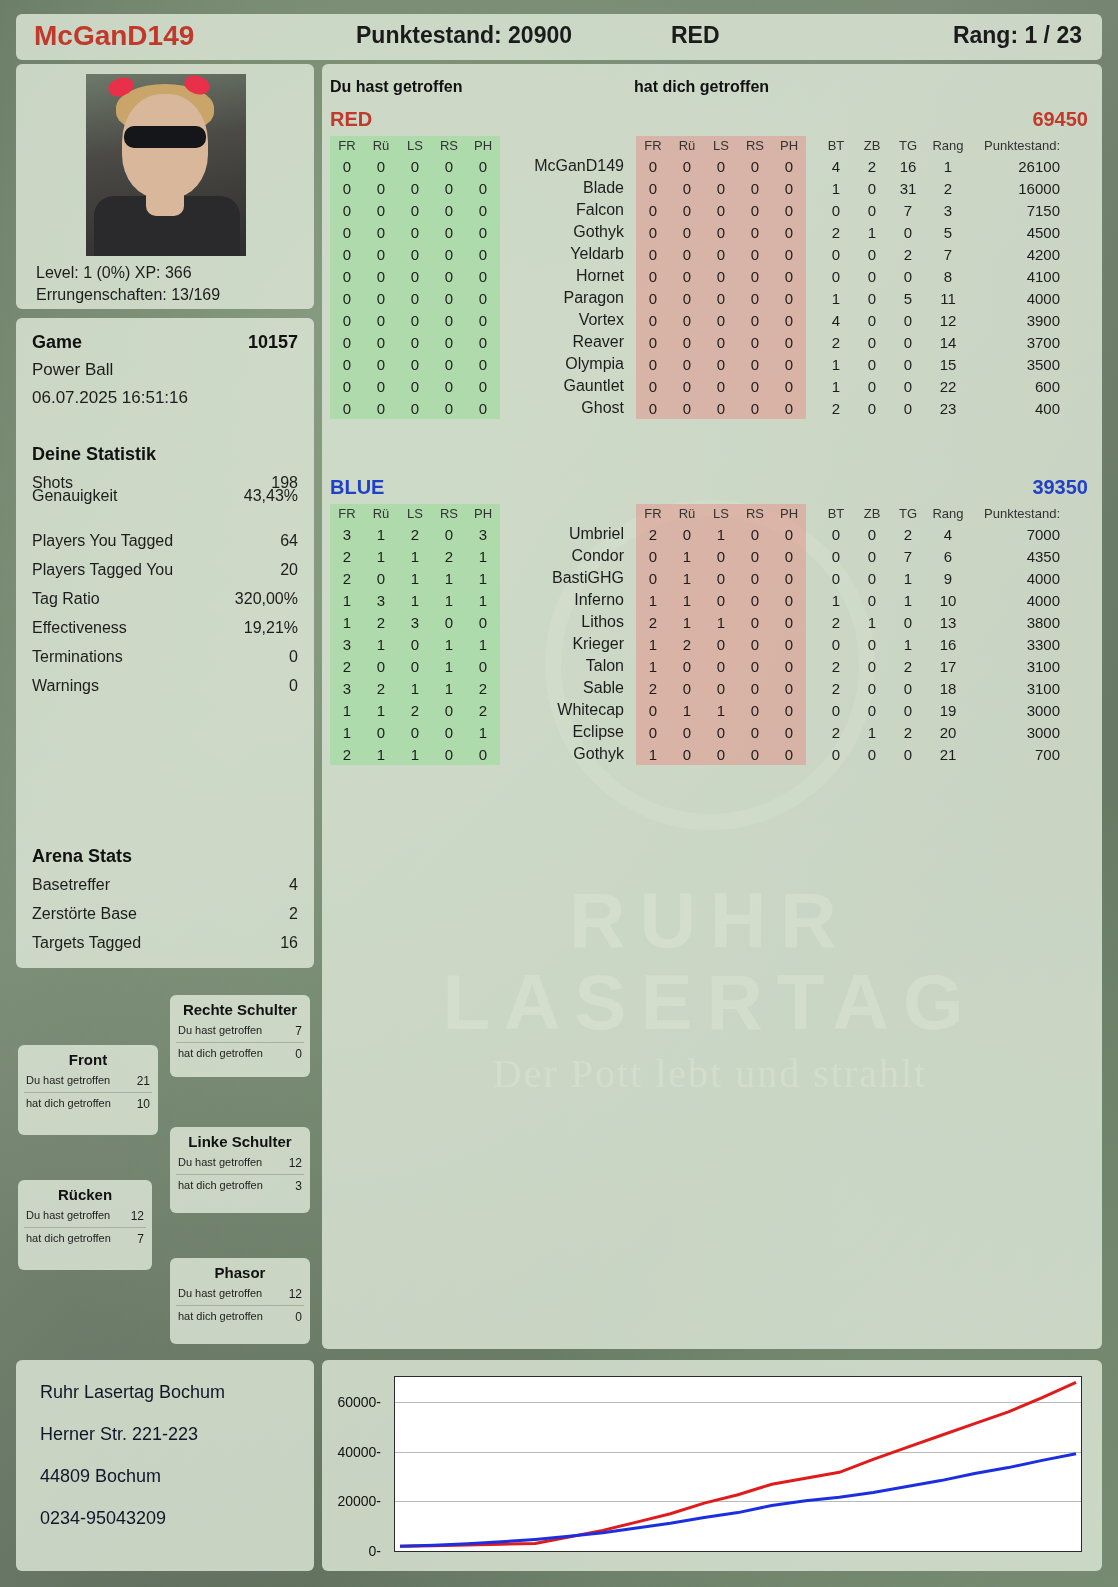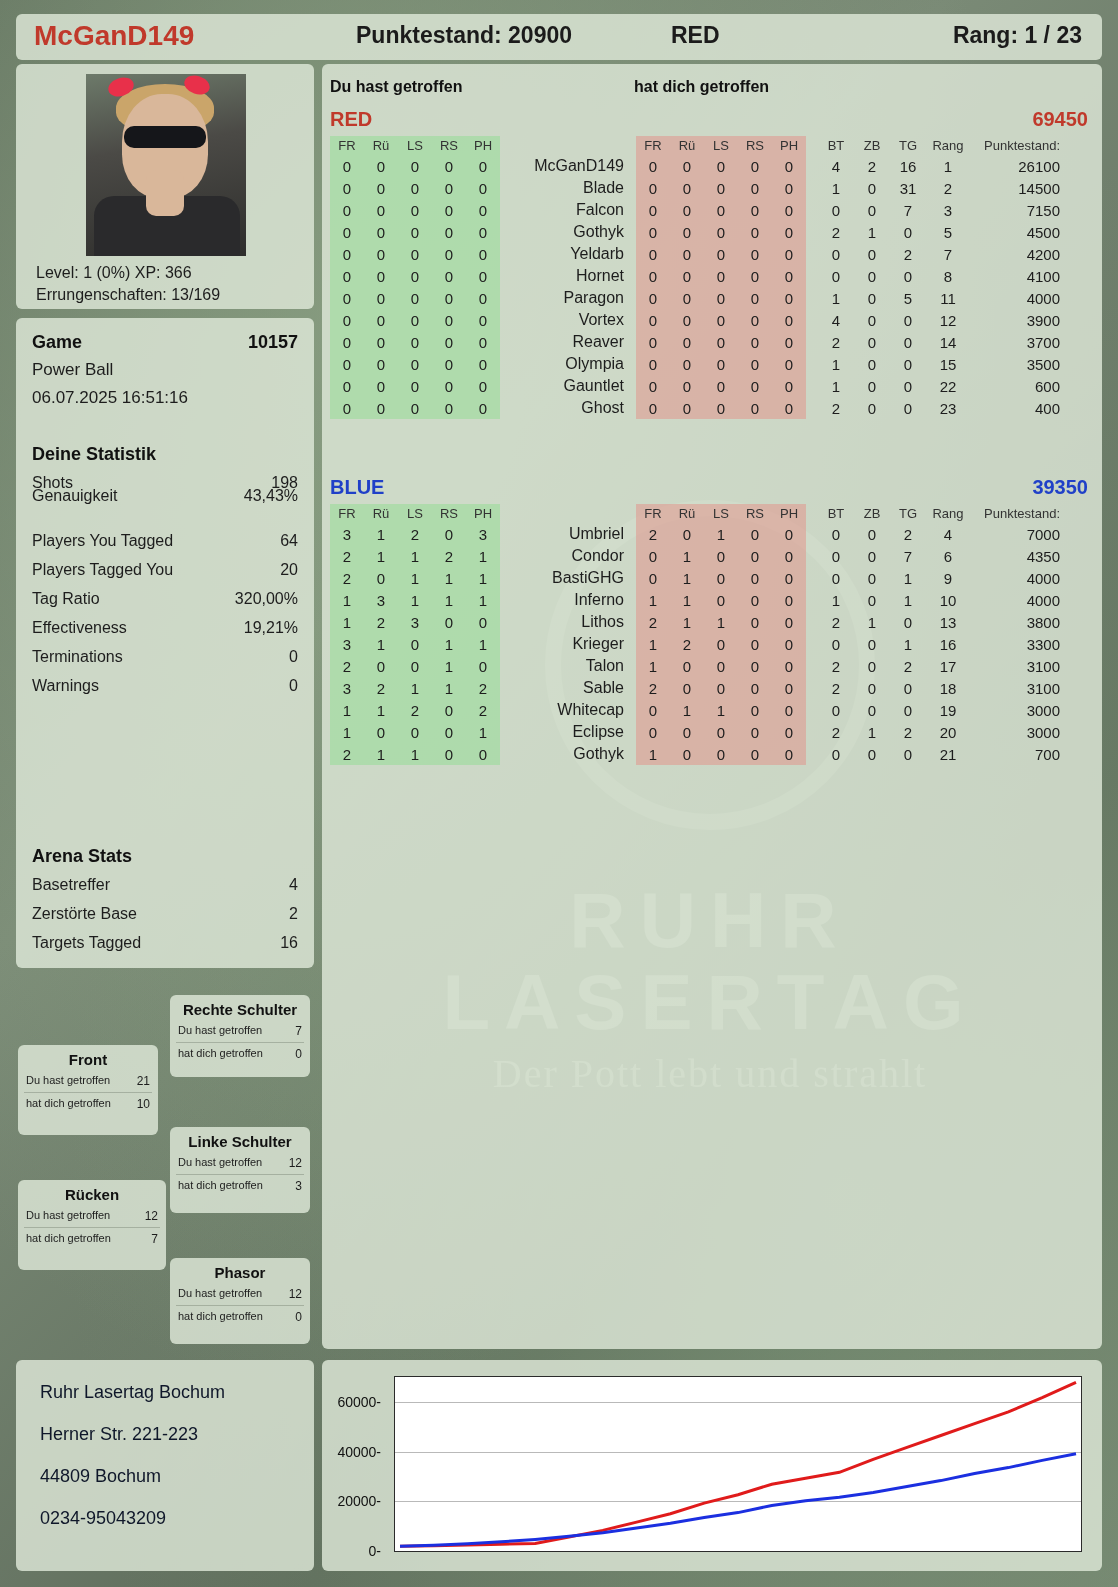--- a/index.html
+++ b/index.html
@@ -171,21 +171,21 @@
   <div class="zr"><span>hat dich getroffen</span><span class="v">10</span></div>
 </div>
 
 <div class="zone" style="left:170px; top:1127px; width:140px; height:86px;">
   <div class="zt">Linke Schulter</div>
   <div class="zr"><span>Du hast getroffen</span><span class="v">12</span></div>
   <div class="zdiv"></div>
   <div class="zr"><span>hat dich getroffen</span><span class="v">3</span></div>
 </div>
 
-<div class="zone" style="left:18px; top:1180px; width:148px; height:90px;">
+<div class="zone" style="left:18px; top:1180px; width:134px; height:90px;">
   <div class="zt">Rücken</div>
   <div class="zr"><span>Du hast getroffen</span><span class="v">12</span></div>
   <div class="zdiv"></div>
   <div class="zr"><span>hat dich getroffen</span><span class="v">7</span></div>
 </div>
 
 <div class="zone" style="left:170px; top:1258px; width:140px; height:86px;">
   <div class="zt">Phasor</div>
   <div class="zr"><span>Du hast getroffen</span><span class="v">12</span></div>
   <div class="zdiv"></div>
@@ -256,21 +256,21 @@
             <td class="cell cred">0</td>
             <td class="cell cred">0</td>
             <td class="cell cred">0</td>
             <td class="cell cred">0</td>
             <td class="cell cred">0</td>
             <td class="gap"></td>
             <td class="num">1</td>
             <td class="num">0</td>
             <td class="num">31</td>
             <td class="rank">2</td>
-            <td class="pts">14500</td>
+            <td class="pts">16000</td>
           </tr>
           <tr>
             <td class="cell cgreen">0</td>
             <td class="cell cgreen">0</td>
             <td class="cell cgreen">0</td>
             <td class="cell cgreen">0</td>
             <td class="cell cgreen">0</td>
             <td class="nick">Falcon</td>
             <td class="cell cred">0</td>
             <td class="cell cred">0</td>

